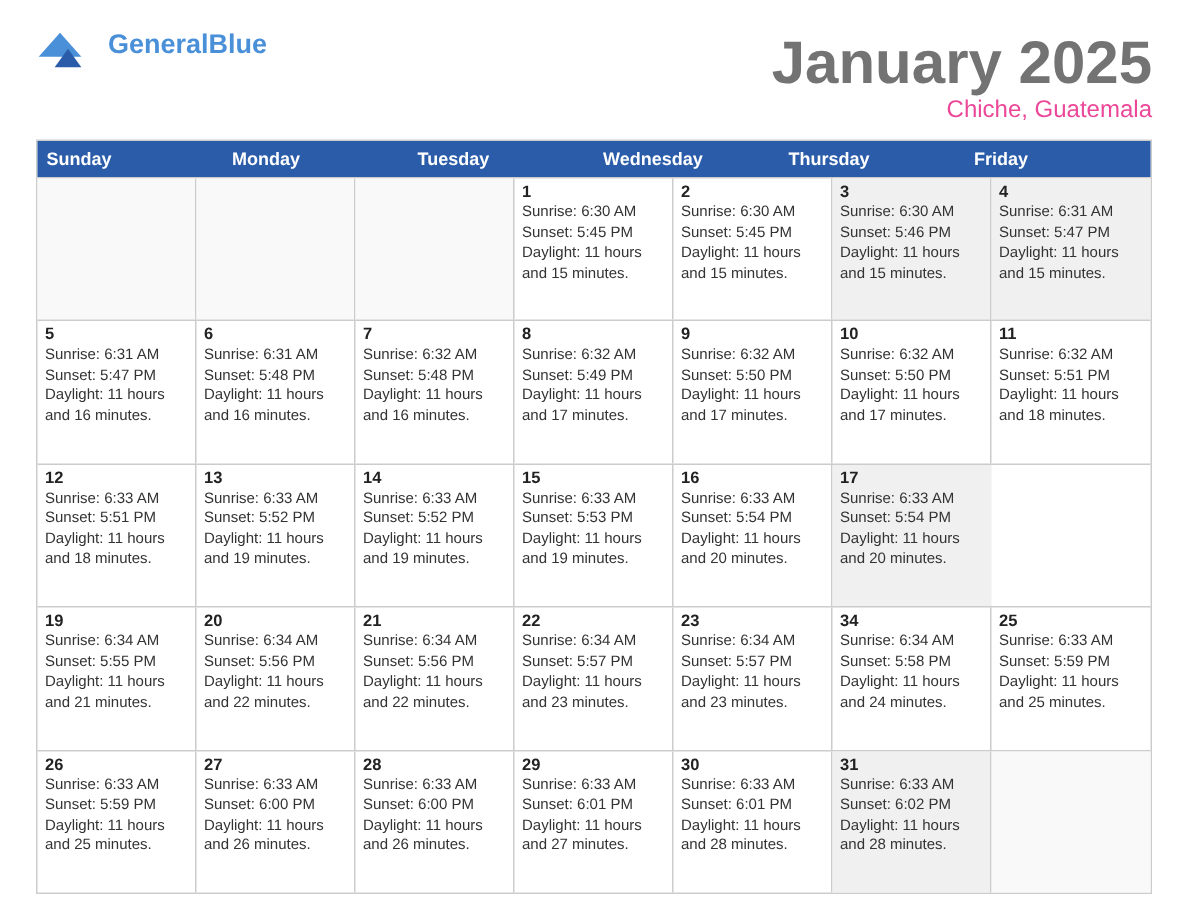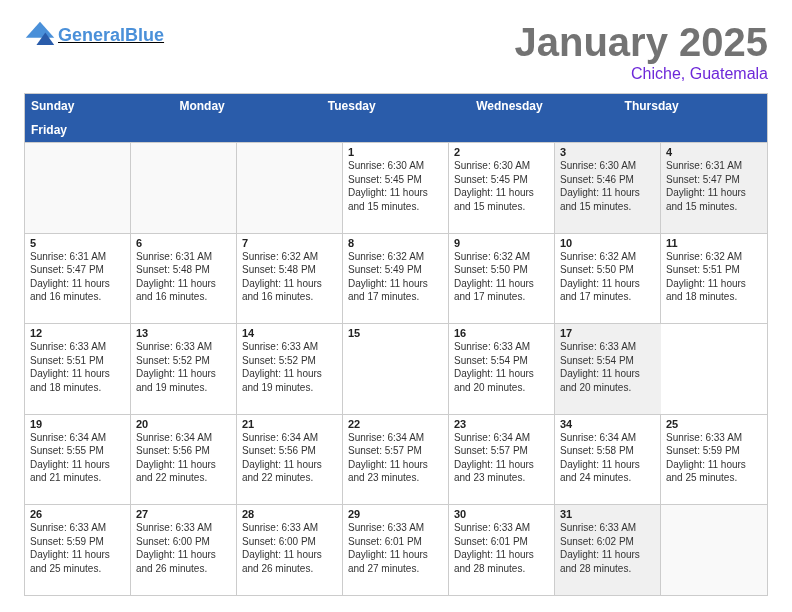--- a/index.html
+++ b/index.html
@@ -18,23 +18,21 @@
       flex-direction: column;
     }
     .header {
       display: flex;
       justify-content: space-between;
       align-items: flex-start;
       margin-bottom: 10px;
     }
     .logo {
       display: flex;
-      align-items: center;
-      gap: 2px;
-      text-decoration: underline;
+      gap: 16px;
     }
     .logo-text {
       font-size: 18px;
       font-weight: bold;
       color: #1a3a6b;
       line-height: 1.1;
     }
     .logo-text span {
       color: #4a90d9;
     }
@@ -45,31 +43,31 @@
     .title-block {
       text-align: right;
     }
     .main-title {
       font-size: 40px;
       font-weight: bold;
       color: #737373;
     }
     .subtitle {
       font-size: 16px;
-      color: #6d28d9;
+      color: #ec4899;
     }
     .calendar {
       flex: 1;
       border: 1px solid #ccc;
       display: flex;
       flex-direction: column;
     }
     .cal-header {
       display: grid;
-      grid-template-columns: repeat(5, 1fr);
+      grid-template-columns: repeat(6, 1fr);
       background: #2a5caa;
     }
     .cal-header-cell {
       color: #fff;
       font-size: 12px;
       font-weight: bold;
       padding: 5px 6px;
       text-align: left;
     }
     .cal-body {
@@ -244,20 +242,24 @@
           </div>
           <div class="cal-cell">
             <span class="day-num">14</span>
             <div class="day-info">Sunrise: 6:33 AM
 Sunset: 5:52 PM
 Daylight: 11 hours
 and 19 minutes.</div>
           </div>
           <div class="cal-cell">
             <span class="day-num">15</span>
+            <div class="day-info">Sunrise: 6:33 AM
+Sunset: 5:53 PM
+Daylight: 11 hours
+and 19 minutes.</div>
           </div>
           <div class="cal-cell">
             <span class="day-num">16</span>
             <div class="day-info">Sunrise: 6:33 AM
 Sunset: 5:54 PM
 Daylight: 11 hours
 and 20 minutes.</div>
           </div>
           <div class="cal-cell shaded">
             <span class="day-num">17</span>

